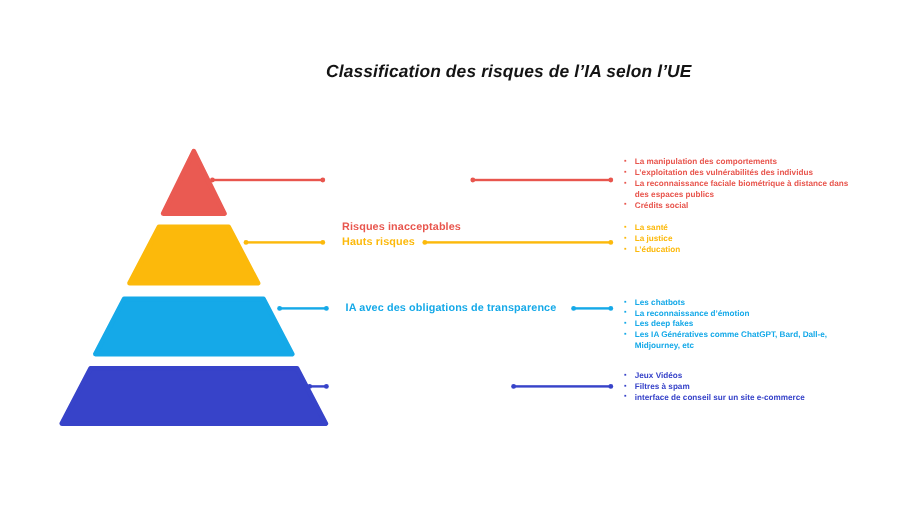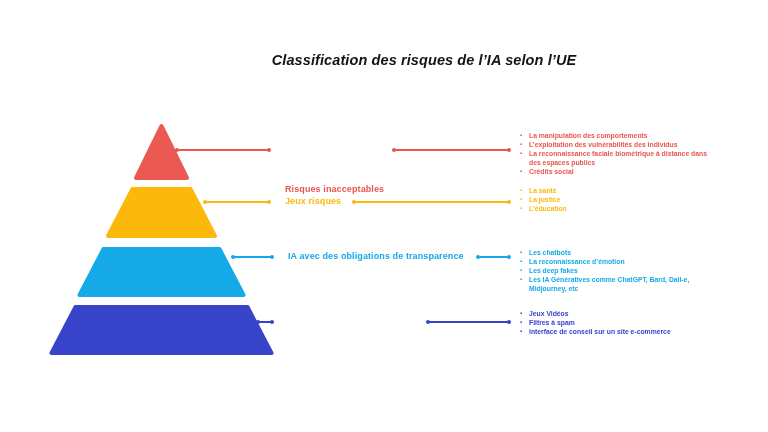--- a/index.html
+++ b/index.html
@@ -58,21 +58,21 @@
   <div class="lvl-label t-red" style="left:285px;top:144px;margin-top:40px;">Risques inacceptables</div>
   <div class="connector c-red" style="left:393px;top:149px;width:117px;"></div>
   <ul class="items t-red" style="top:131px;">
     <li>La manipulation des comportements</li>
     <li>L’exploitation des vulnérabilités des individus</li>
     <li>La reconnaissance faciale biométrique à distance dans des espaces publics</li>
     <li>Crédits social</li>
   </ul>
 
   <div class="connector c-yellow" style="left:204px;top:201px;width:66px;"></div>
-  <div class="lvl-label t-yellow" style="left:285px;top:196px;">Jeux risques</div>
+  <div class="lvl-label t-yellow" style="left:285px;top:196px;">Hauts risques</div>
   <div class="connector c-yellow" style="left:353px;top:201px;width:157px;"></div>
   <ul class="items t-yellow" style="top:186px;">
     <li>La santé</li>
     <li>La justice</li>
     <li>L’éducation</li>
   </ul>
 
   <div class="connector c-cyan" style="left:232px;top:256px;width:41px;"></div>
   <div class="lvl-label t-cyan" style="left:288px;top:251px;">IA avec des obligations de transparence</div>
   <div class="connector c-cyan" style="left:477px;top:256px;width:33px;"></div>

